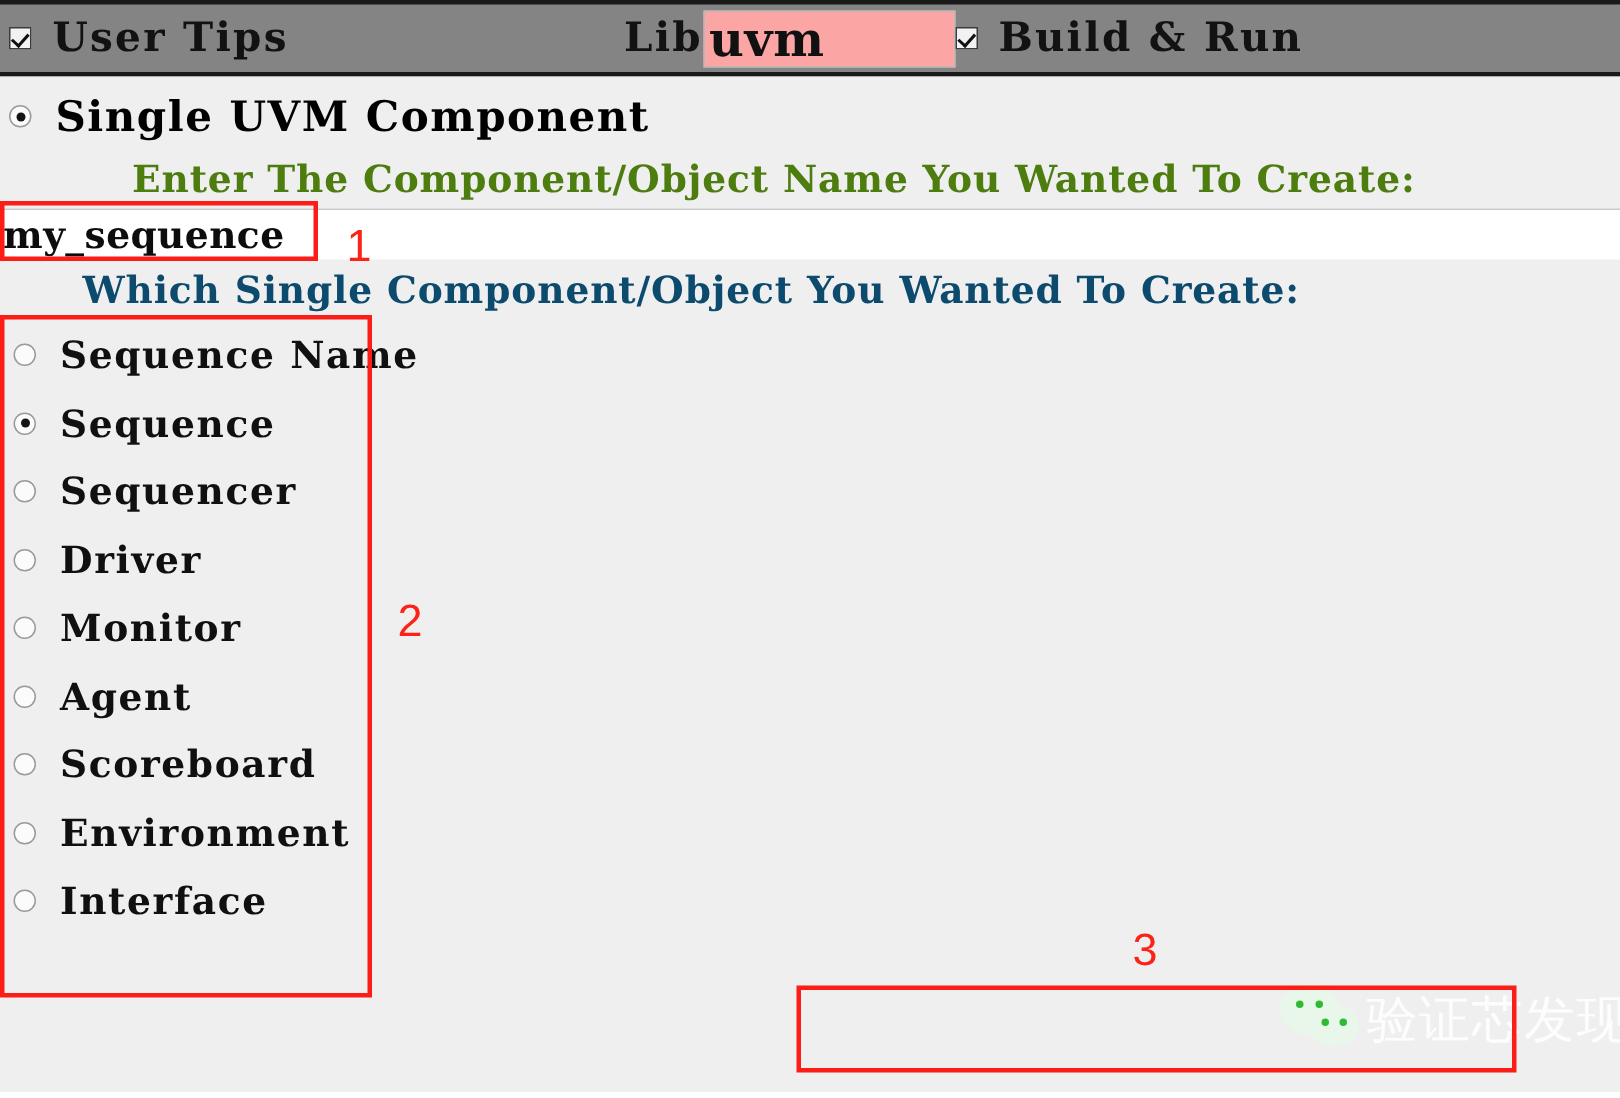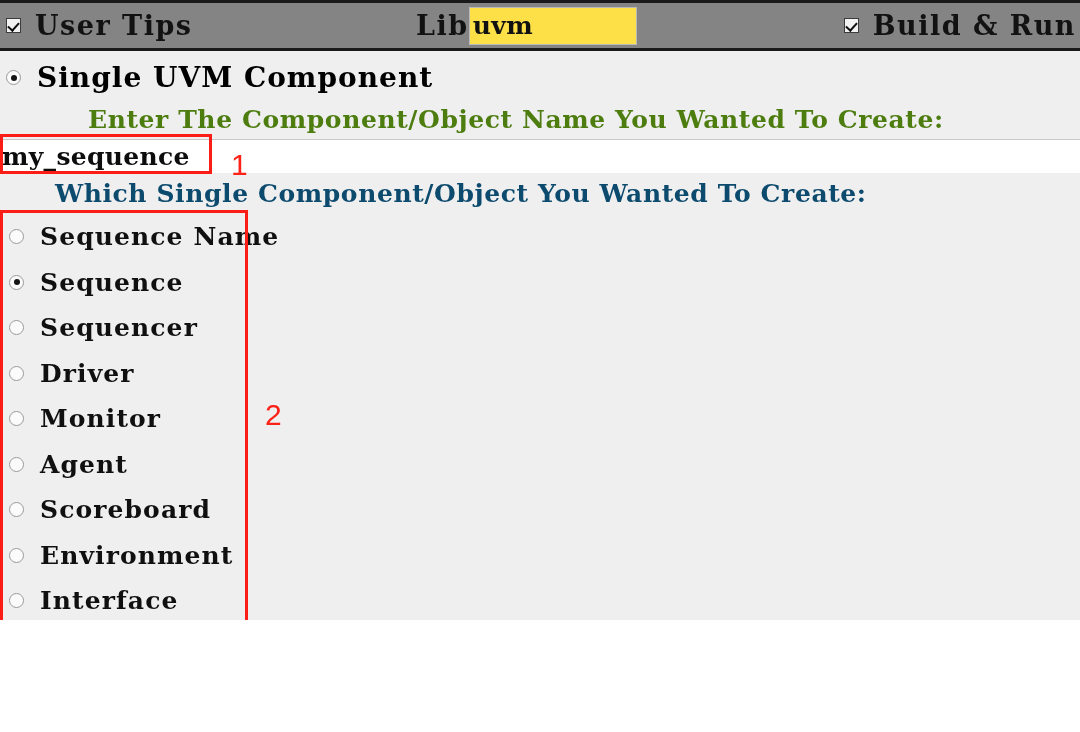--- a/index.html
+++ b/index.html
@@ -6,21 +6,21 @@
     margin: 0;
     padding: 0;
     background: #ffffff;
   }
   body {
     font-family: "DejaVu Serif", serif;
   }
   #app {
     position: relative;
     width: 1080px;
-    height: 620px;
+    height: 728px;
     overflow: hidden;
     background: #efefef;
   }
 
   
   .topbar {
     position: absolute;
     left: 0; top: 0;
     width: 1080px;
     height: 51px;
@@ -39,21 +39,20 @@
   }
   .topbar-center {
     display: flex;
     align-items: center;
     flex: 0 0 auto;
     margin-left: 30px;
   }
   .topbar-right {
     display: flex;
     align-items: center;
-    justify-content: flex-end;
     flex: 1;
     padding-right: 4px;
   }
   .chk {
     width: 15px;
     height: 15px;
     background: #f2f2f2;
     border: 1px solid #3b3b3b;
     box-sizing: border-box;
     position: relative;
@@ -82,24 +81,24 @@
   .lib-label {
     font-size: 27px;
     font-weight: bold;
     letter-spacing: 1.5px;
     color: #121212;
     font-family: "DejaVu Serif", serif;
   }
   .lib-input {
     width: 168px;
     height: 38px;
-    background: #fde047;
+    background: #fca5a5;
     border: 1px solid #b9b9b9;
     box-sizing: border-box;
-    font-size: 25px;
+    font-size: 32px;
     font-weight: bold;
     font-family: "DejaVu Serif", serif;
     color: #111;
     padding: 0 3px;
     outline: none;
     letter-spacing: 0.5px;
   }
 
   
   .content {

